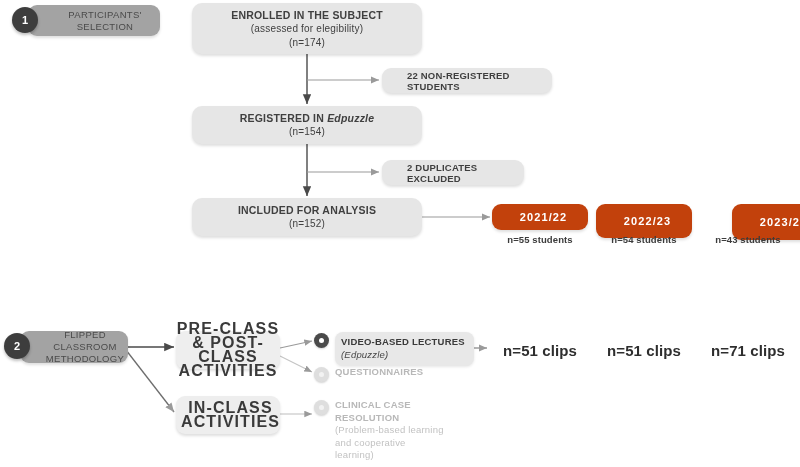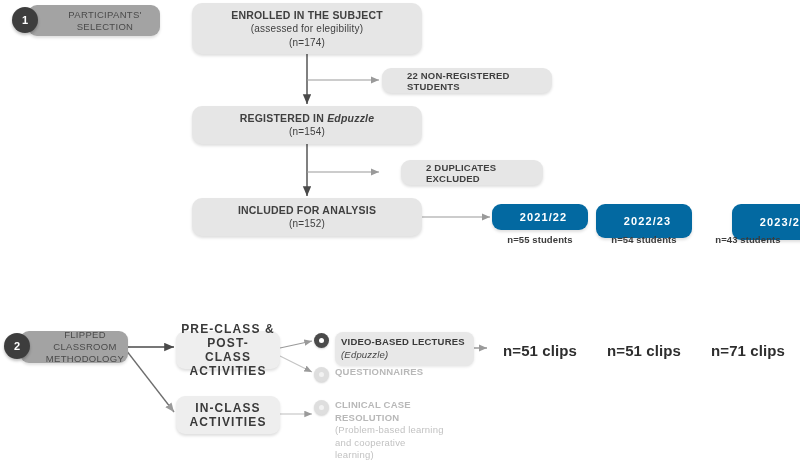--- a/index.html
+++ b/index.html
@@ -59,21 +59,21 @@
     background:#e6e6e6;border-radius:9px;
     box-shadow:0 2px 3px rgba(0,0,0,0.13);
     display:flex;align-items:center;
     padding-left:25px;
     font-size:9.5px;font-weight:bold;color:#3f3f3f;
     letter-spacing:.2px;
   }
 
   
   .yearpill{
-    background:#0369a1;border-radius:9px;
+    background:#c2410c;border-radius:9px;
     box-shadow:0 2px 3px rgba(0,0,0,0.13);
     display:flex;align-items:center;justify-content:center;
     color:#ffffff;font-size:11px;font-weight:bold;
     letter-spacing:1.1px;
     padding-left:7px;
   }
   .yearcount{
     position:absolute;text-align:center;
     font-size:9.5px;font-weight:bold;color:#3b3b3b;
     letter-spacing:.1px;
@@ -81,23 +81,23 @@
   .clipcount{
     position:absolute;text-align:center;
     font-size:15px;font-weight:bold;color:#2e2e2e;
     letter-spacing:.1px;
   }
 
   
   .methbox{
     background:#eeeeee;border-radius:9px;
     box-shadow:0 2px 3px rgba(0,0,0,0.13);
-    display:flex;align-items:center;justify-content:center;
+    display:flex;align-items:center;justify-content:flex-end;
     text-align:center;
-    font-size:12px;font-weight:bold;color:#3a3a3a;
+    font-size:16px;font-weight:bold;color:#3a3a3a;
     line-height:14px;letter-spacing:1.1px;
   }
 
   
   .leaf{position:absolute;display:flex;align-items:flex-start;}
   .bullet{
     width:15px;height:15px;border-radius:50%;
     flex:0 0 15px;margin-right:6px;margin-top:1px;
     display:flex;align-items:center;justify-content:center;
     box-shadow:0 1px 2px rgba(0,0,0,0.18);
@@ -171,21 +171,21 @@
 
   <div class="node sidebox" style="left:382px;top:68px;width:170px;height:25px;">
     <span>22 NON-REGISTERED STUDENTS</span>
   </div>
 
   <div class="node box" style="left:192px;top:106px;width:230px;height:38px;">
     <div class="l1"><span>REGISTERED IN </span><em>Edpuzzle</em></div>
     <div class="l3">(n=154)</div>
   </div>
 
-  <div class="node sidebox" style="left:382px;top:160px;width:142px;height:25px;margin-left:19px;">
+  <div class="node sidebox" style="left:382px;top:160px;width:142px;height:25px;">
     <span>2 DUPLICATES EXCLUDED</span>
   </div>
 
   <div class="node box" style="left:192px;top:198px;width:230px;height:38px;">
     <div class="l1">INCLUDED FOR ANALYSIS</div>
     <div class="l3">(n=152)</div>
   </div>
 
   <div class="node yearpill" style="left:492px;top:204px;width:96px;height:26px;">
     <span>2021/22</span>

